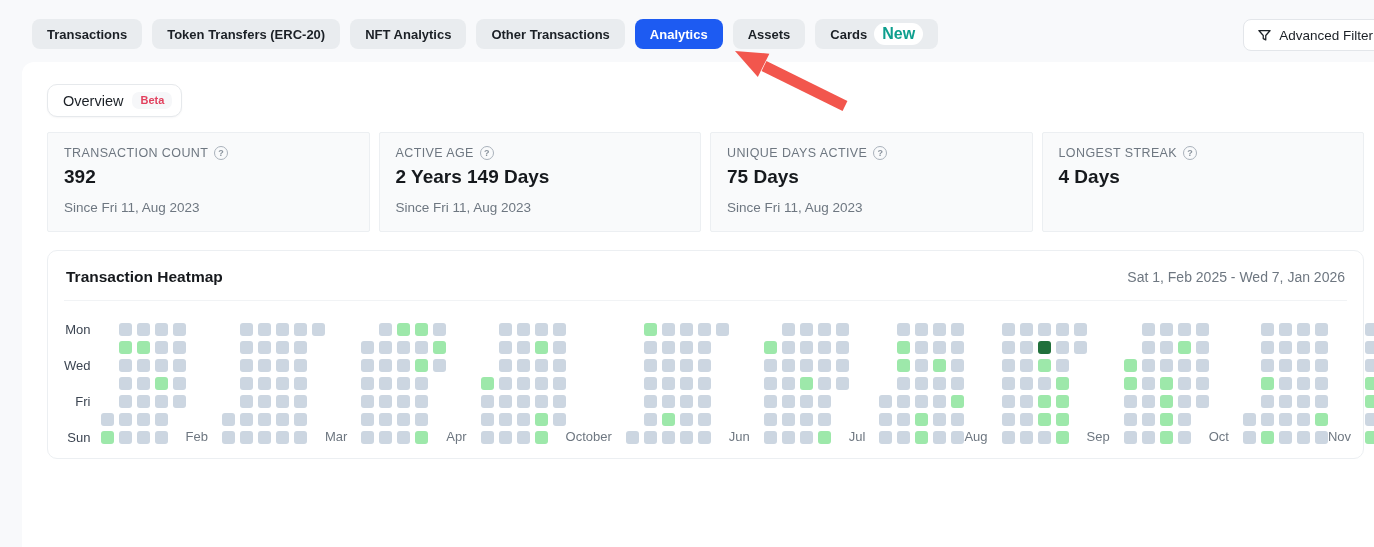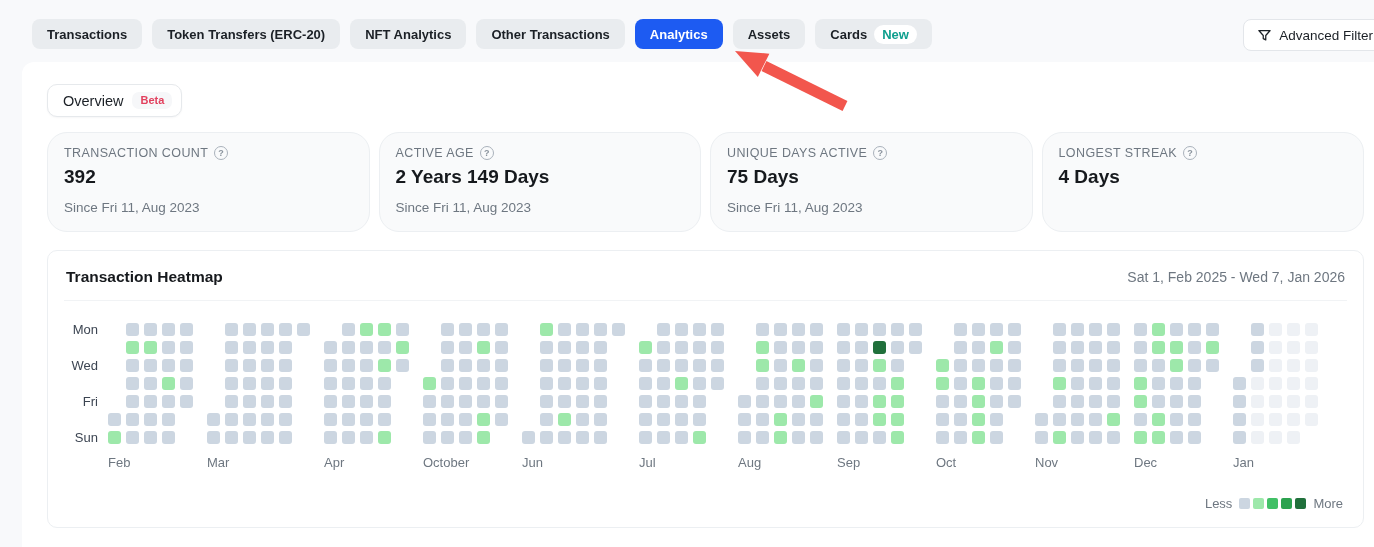--- a/index.html
+++ b/index.html
@@ -19,21 +19,21 @@
   }
   .tab {
     height:30px; padding:0 15px; border-radius:8px;
     background:#e9ecef; display:inline-flex; align-items:center; gap:7px;
     font-size:13px; font-weight:700; color:#1b2026; cursor:pointer;
     white-space:nowrap;
   }
   .tab.active { background:var(--accent,#1d5bf2); color:#fff; }
   .new-badge {
     background:#fff; border-radius:999px; padding:3px 8px;
-    font-size:13px; font-weight:700; color:var(--new,#0e9f8e); line-height:1;
+    font-size:16px; font-weight:700; color:var(--new,#0e9f8e); line-height:1;
   }
   .adv-filter {
     position:absolute; top:19px; right:-14px; height:32px;
     background:#fff; border:1px solid #e3e6ea; border-radius:8px;
     display:flex; align-items:center; gap:7px; padding:0 14px 0 13px;
     font-size:13.5px; color:#1b2026; cursor:pointer;
   }
   .adv-filter svg { display:block; }
 
   
@@ -53,21 +53,21 @@
     background:#f6f7f9; border-radius:7px; padding:3px 8px;
     font-size:11px; font-weight:700; color:var(--beta,#e2415e); line-height:1;
   }
 
   
   .stats-row {
     margin:15px 40px 0 25px;
     display:grid; grid-template-columns:repeat(4,1fr); gap:9px;
   }
   .stat-card {
-    background:#f9fafb; border:1px solid #eceff2; border-radius:20px;
+    background:#f9fafb; border:1px solid #eceff2; border-radius:2px;
     padding:13px 16px 16px;
   }
   .stat-title {
     display:flex; align-items:center; gap:6px;
     font-size:12.5px; letter-spacing:.4px; color:#6e7781;
   }
   .help-icon {
     width:14px; height:14px; border:1px solid #aab2bb; border-radius:50%;
     display:inline-flex; align-items:center; justify-content:center;
     font-size:9px; color:#8a939d; font-weight:700; line-height:1;
@@ -89,21 +89,21 @@
   .heatmap-range { font-size:14px; color:#6e7781; }
 
   .heatmap-body { margin-top:22px; display:flex; align-items:flex-start; }
   .day-col {
     display:grid; grid-template-rows:repeat(7,13px); gap:5px;
     width:34px; margin-right:10px;
     font-size:13px; color:#3c4552; text-align:right;
   }
   .day-col span { line-height:13px; }
   .months { display:flex; gap:14px; }
-  .month { display:flex; flex-direction:column; align-items:flex-start; }
+  .month { display:flex; flex-direction:row; align-items:flex-end; }
   .month-grid {
     display:grid; grid-template-rows:repeat(7,13px);
     grid-auto-flow:column; grid-auto-columns:13px; gap:5px;
   }
   .cell { width:13px; height:13px; border-radius:3px; }
   .cell.spacer { visibility:hidden; }
   .month-label { margin-top:11px; font-size:13px; color:#6e7781; }
 
   .legend-row {
     display:flex; justify-content:flex-end; align-items:center;
@@ -701,30 +701,19 @@
               <div class="cell" style="background: rgb(238, 241, 245);"></div>
               <div class="cell" style="background: rgb(238, 241, 245);"></div>
               <div class="cell" style="background: rgb(238, 241, 245);"></div>
               <div class="cell" style="background: rgb(238, 241, 245);"></div>
               <div class="cell spacer"></div>
             </div>
             <div class="month-label">Jan</div>
           </div>
         </div>
     </div>
-    <div class="legend-row">
-      <span>Less</span>
-      <span class="legend-swatches" id="legendswatches">
-          <span class="legend-swatch" style="background: rgb(204, 214, 225);"></span>
-          <span class="legend-swatch" style="background: rgb(157, 232, 170);"></span>
-          <span class="legend-swatch" style="background: rgb(65, 192, 102);"></span>
-          <span class="legend-swatch" style="background: rgb(44, 162, 79);"></span>
-          <span class="legend-swatch" style="background: rgb(32, 112, 59);"></span>
-        </span>
-      <span>More</span>
-    </div>
   </div>
 </div>
 
 <svg class="arrow-overlay" id="arrowsvg">
   <line id="arrowline" x1="845" y1="106" x2="764" y2="66" stroke-width="11" stroke="#f2564d"></line>
   <polygon id="arrowhead" points="735,51 769.4,53.7 757.8,76.9" fill="#f2564d"></polygon>
 </svg>
 
 </body></html>

